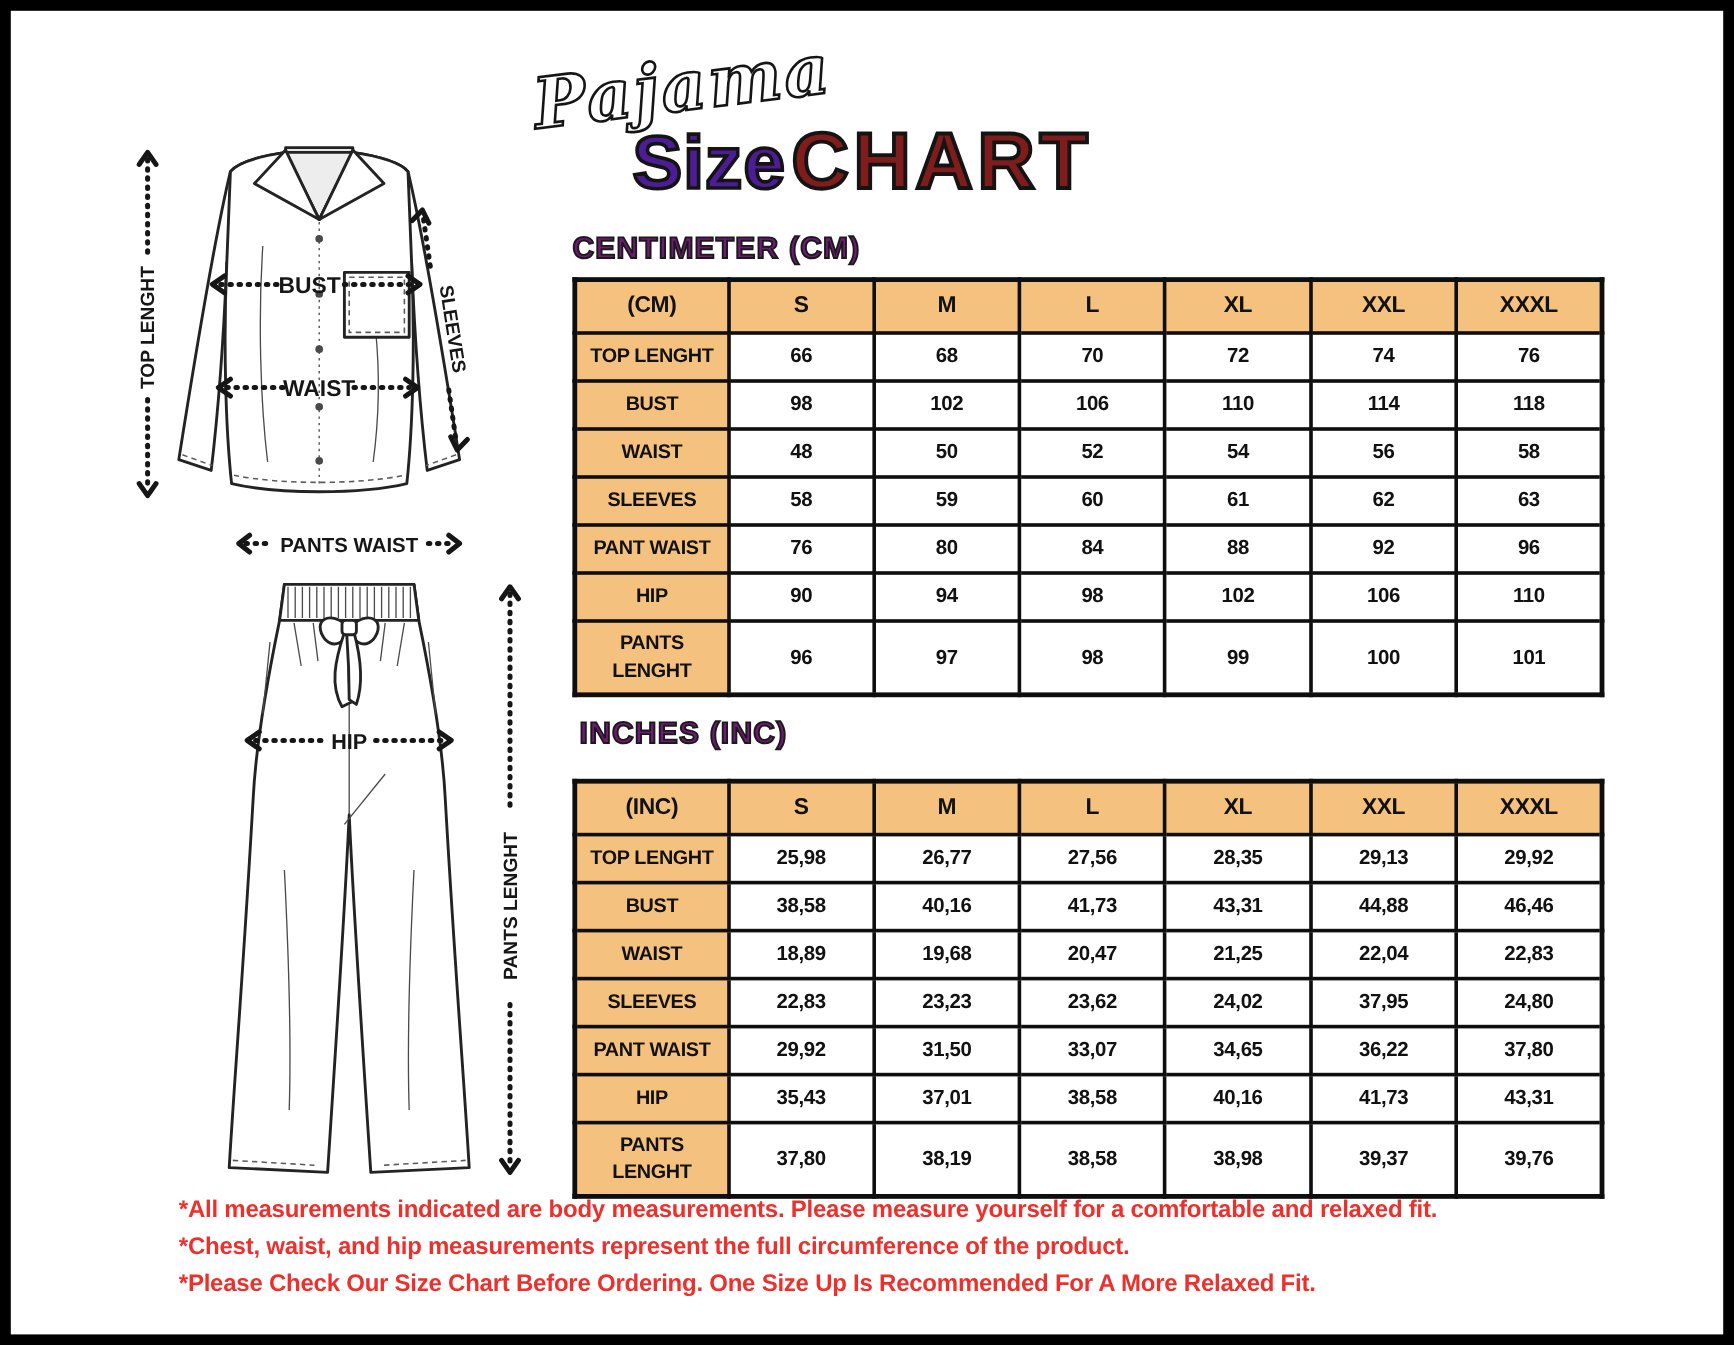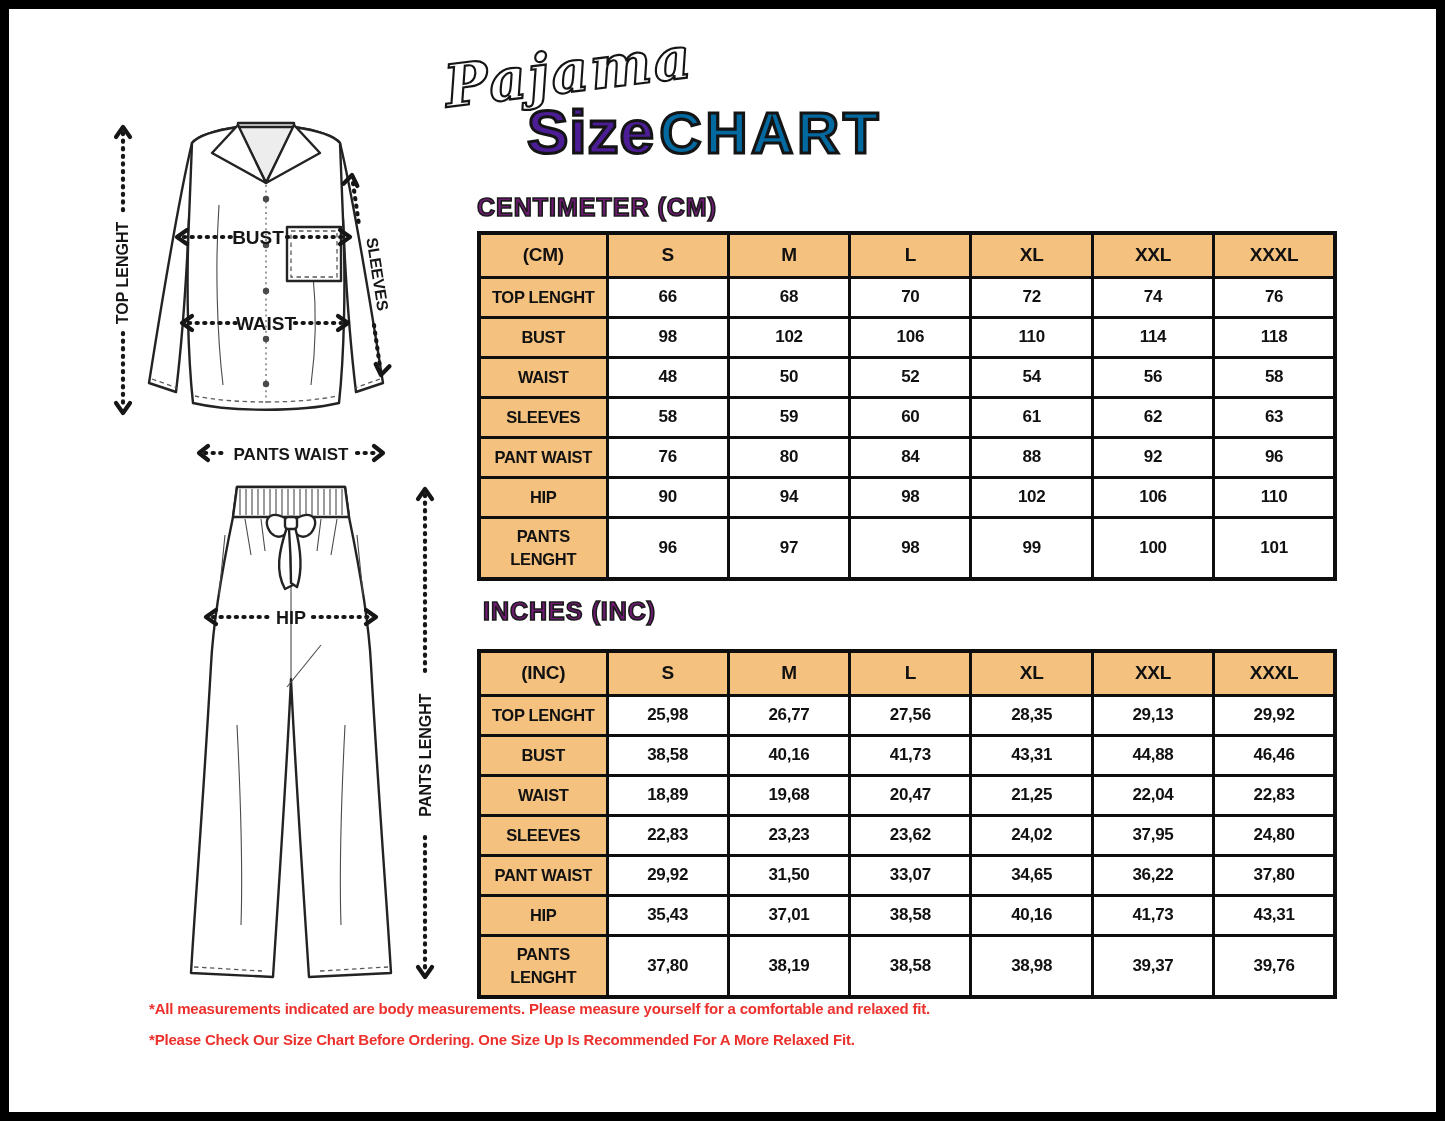--- a/index.html
+++ b/index.html
@@ -26,22 +26,22 @@
   .title-main{
     position:absolute;left:518px;top:92px;
     white-space:nowrap;
   }
   .t-size{
     font-weight:800;font-size:62px;line-height:1;
     color:#4c1d95;-webkit-text-stroke:3px #141414;
     letter-spacing:1px;
   }
   .t-chart{
-    font-weight:800;font-size:58px;line-height:1;
-    color:#0369a1;-webkit-text-stroke:3.2px #141414;
+    font-weight:800;font-size:66px;line-height:1;
+    color:#7f1d1d;-webkit-text-stroke:3.2px #141414;
     letter-spacing:4px;
   }
   
   .section-label{
     position:absolute;
     font-weight:800;font-size:25px;line-height:1;
     color:#701a75;-webkit-text-stroke:1.6px #1a1a1a;
     letter-spacing:1px;white-space:nowrap;
   }
   #cm-label{left:468px;top:186px;}
@@ -67,21 +67,21 @@
   table.sz th.unit, table.sz th.size{
     background:#f4c17e;font-size:19px;
   }
   table.sz td.rowlabel{
     background:#f4c17e;font-size:16.5px;padding:0 10px;line-height:1.35;
   }
   table.sz td.val{background:#fff;font-size:17px;}
   
   .footnotes{
     position:absolute;left:140px;top:984px;width:1200px;
-    font-weight:700;font-size:15px;line-height:31px;
+    font-weight:700;font-size:20px;line-height:31px;
     color:#ec312d;letter-spacing:-0.2px;
   }
   
   .shirt-svg{position:absolute;left:82px;top:76px;}
   .pants-svg{position:absolute;left:132px;top:416px;}
   svg text{
     font-family:"Liberation Sans","DejaVu Sans",sans-serif;
     font-weight:700;fill:#161616;
   }
   .dotline{stroke:#161616;stroke-width:4.2;fill:none;
@@ -363,16 +363,17 @@
       <td class="val">38,58</td>
       <td class="val">38,98</td>
       <td class="val">39,37</td>
       <td class="val">39,76</td>
     </tr>
   </tbody>
     </table>
 
   <div class="footnotes">
     <div>*All measurements indicated are body measurements. Please measure yourself for a comfortable and relaxed fit.</div>
+    <div>*Chest, waist, and hip measurements represent the full circumference of the product.</div>
     <div>*Please Check Our Size Chart Before Ordering. One Size Up Is Recommended For A More Relaxed Fit.</div>
   </div>
 
 </div>
 
 </body></html>

